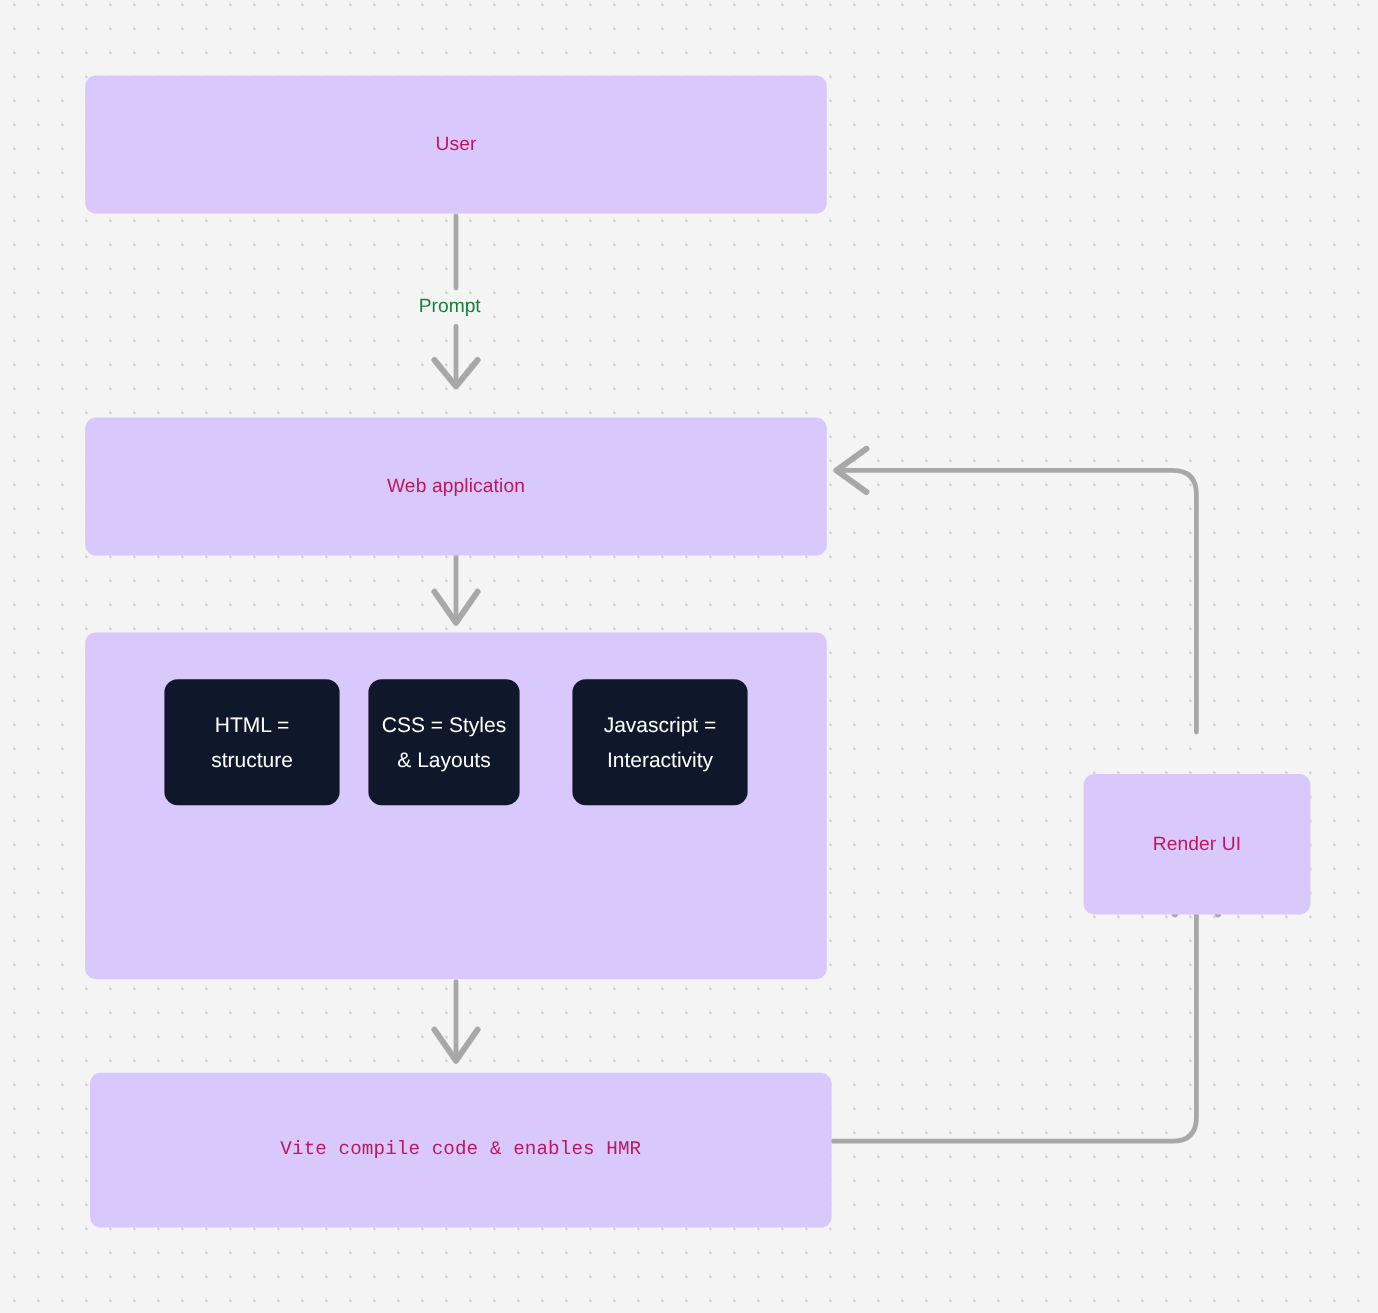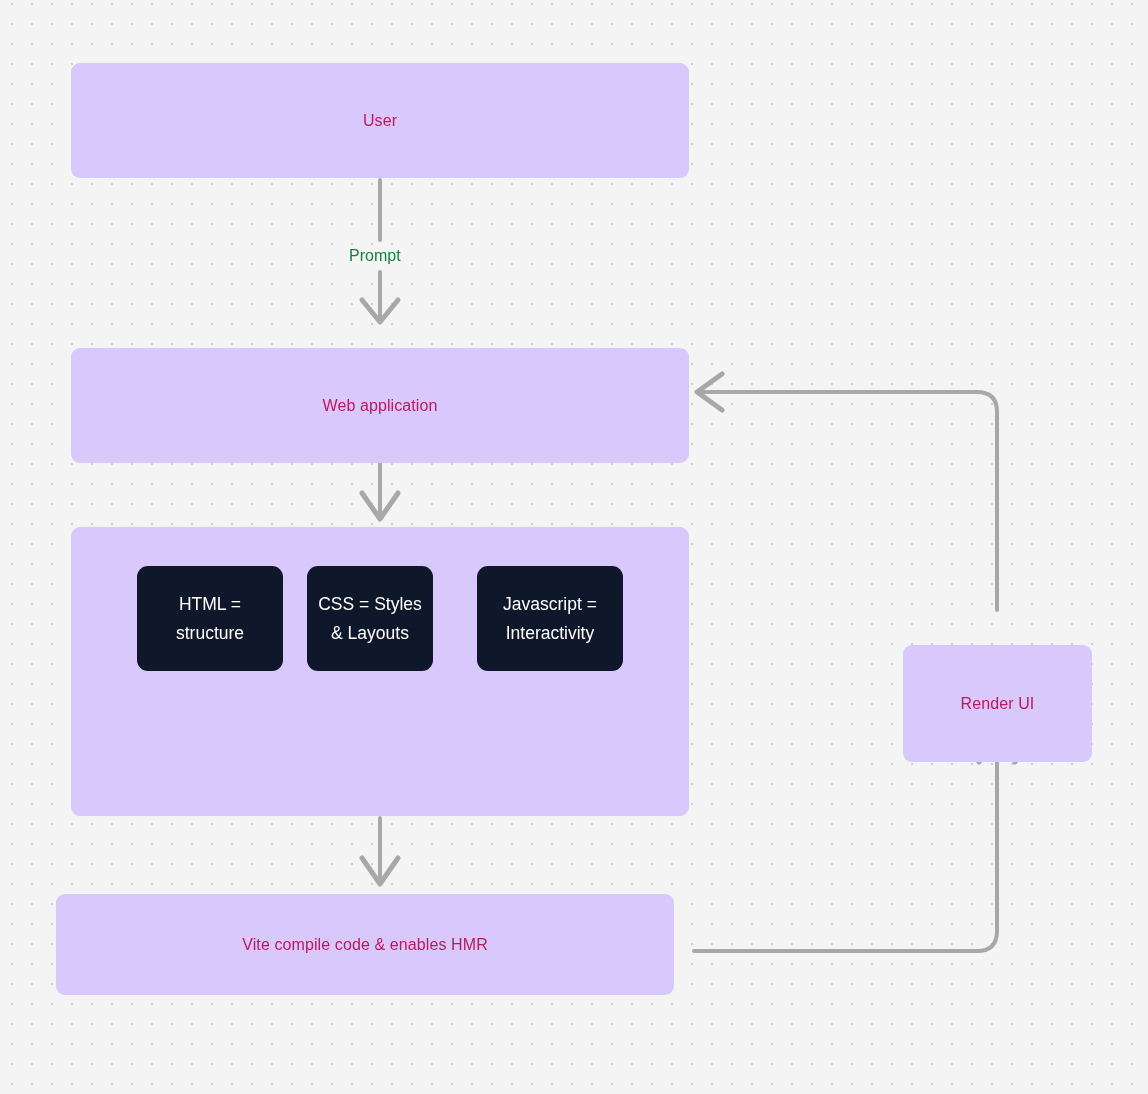--- a/index.html
+++ b/index.html
@@ -50,21 +50,21 @@
     letter-spacing: 0.1px;
     text-align: center;
     line-height: 1.35;
   }
 
   
   #node-user      { left: 71px;  top: 63px;  width: 618px; height: 115px; }
   #node-webapp    { left: 71px;  top: 348px; width: 618px; height: 115px; }
   #node-group     { left: 71px;  top: 527px; width: 618px; height: 289px;
                     display: block; }
-  #node-vite      { left: 56px;  top: 894px; width: 618px; height: 101px; }
+  #node-vite      { left: 75px;  top: 894px; width: 618px; height: 129px; font-family: Liberation Mono, monospace; }
   #node-render    { left: 903px; top: 613px; width: 189px; height: 117px; margin-top: 32px; }
 
   
   .subnode {
     position: absolute;
     box-sizing: border-box;
     background: #0f172a;
     border-radius: 11px;
     display: flex;
     align-items: center;

